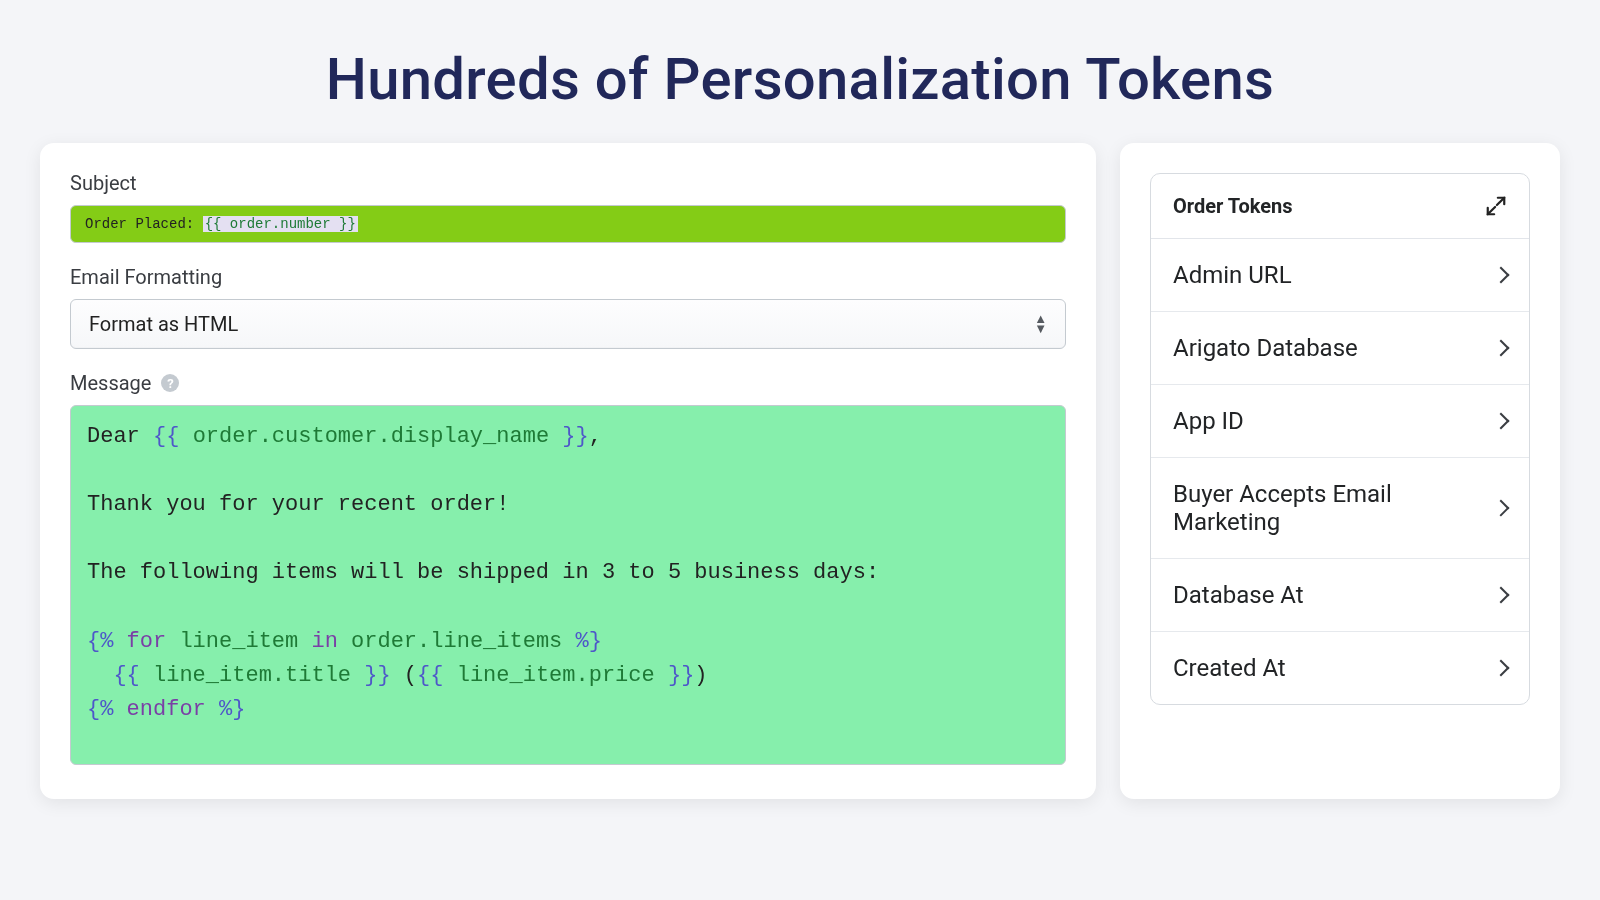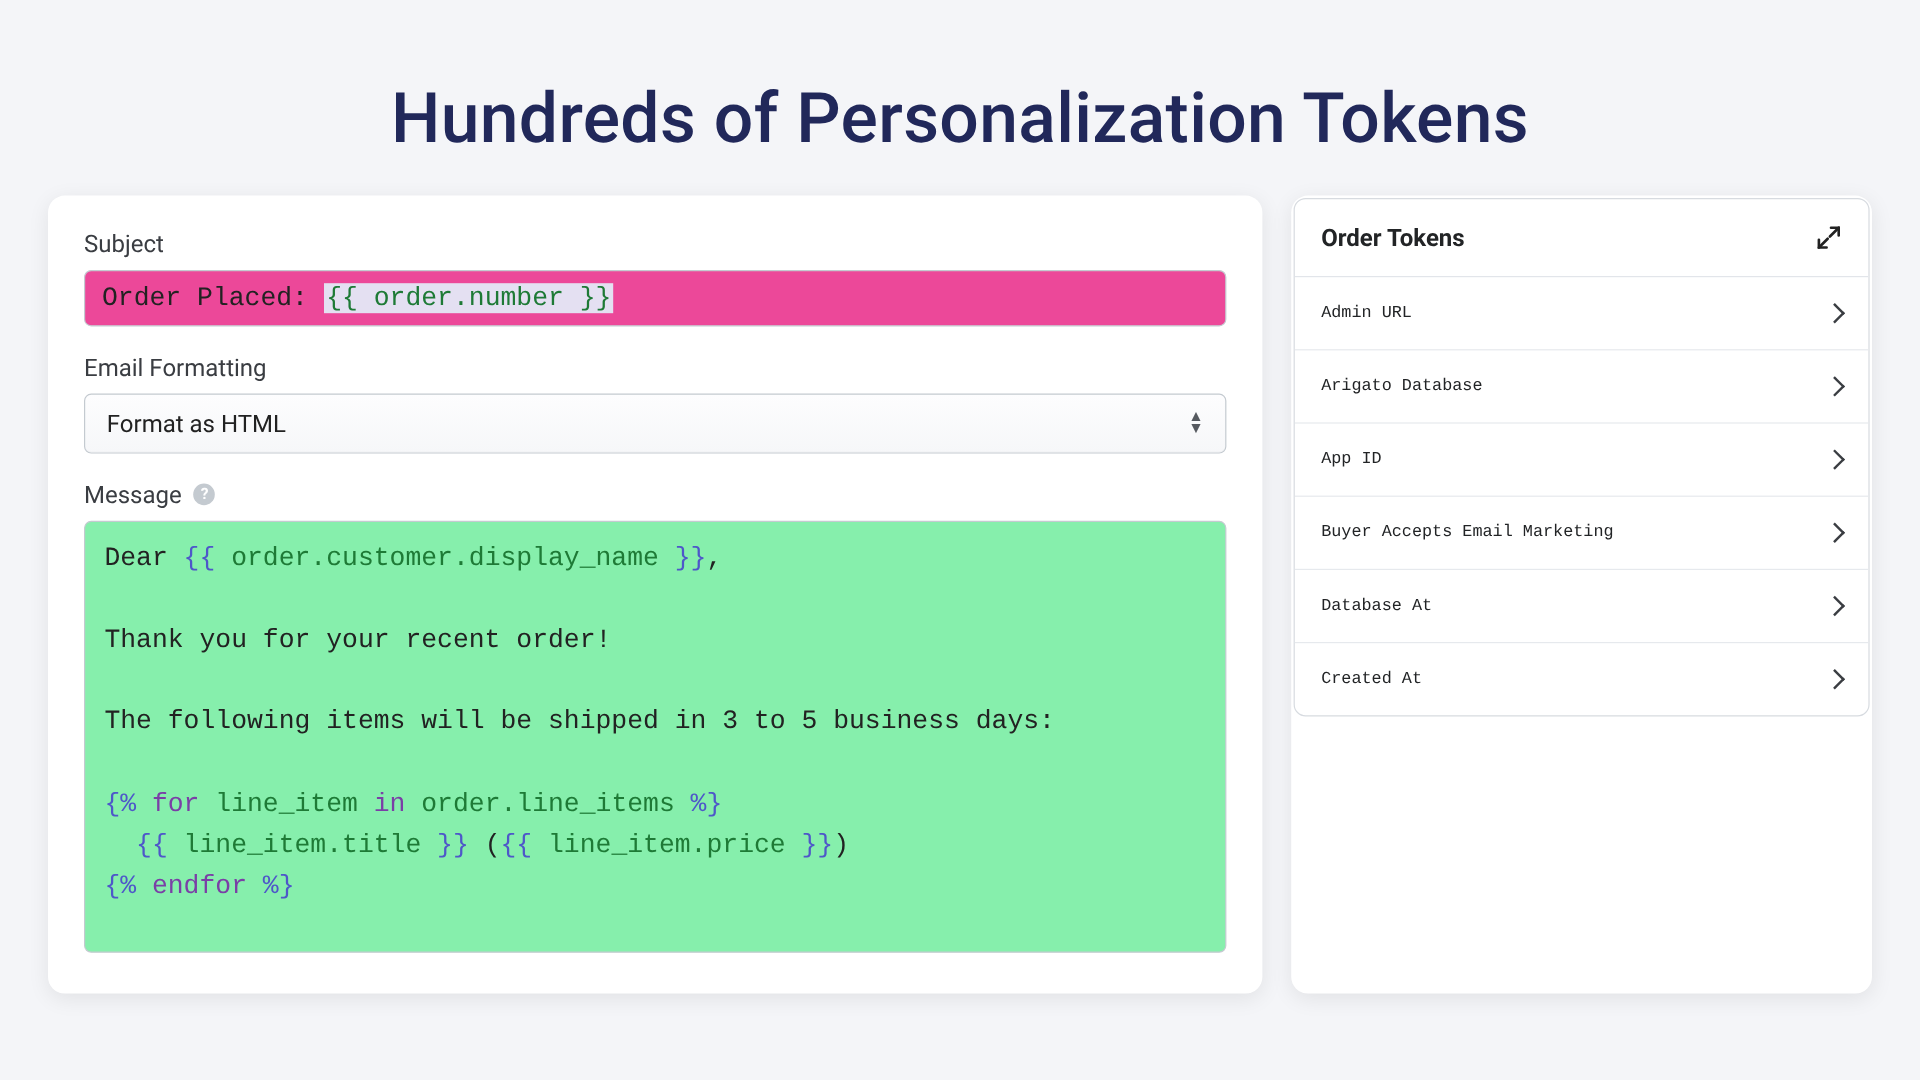--- a/index.html
+++ b/index.html
@@ -11,21 +11,20 @@
     overflow: hidden;
   }
   .heading {
     text-align: center;
     font-size: 58px;
     font-weight: 500;
     color: #21285a;
     padding-top: 45px;
     padding-bottom: 10px;
     letter-spacing: 0.3px;
-    margin-top: 20px;
   }
 
   .panels {
     display: flex;
     gap: 24px;
     padding: 20px 40px 40px 40px;
   }
 
   .card {
     background: #ffffff;
@@ -49,22 +48,22 @@
     align-items: center;
     gap: 10px;
   }
 
   .subject-input {
     width: 100%;
     border: 1px solid #c4cad0;
     border-radius: 6px;
     padding: 10px 14px;
     font-family: "SFMono-Regular", Consolas, "Liberation Mono", Menlo, monospace;
-    font-size: 22px;
-    background: #ec4899;
+    font-size: 14px;
+    background: #84cc16;
     color: #222;
   }
   .subject-input .prefix { color: #222; }
   .subject-input .token-hl {
     background: #e4e0f2;
     color: #1e7a36;
     padding: 0 2px;
   }
 
   .spacer { height: 22px; }
@@ -125,22 +124,22 @@
     color: #fff;
     font-size: 13px;
     font-weight: 700;
     display: inline-flex;
     align-items: center;
     justify-content: center;
   }
 
   
   .side-card {
-    width: 484px;
-    padding: 2px;
+    width: 440px;
+    padding: 30px;
   }
   .token-list {
     border: 1px solid #d7dbe0;
     border-radius: 10px;
     overflow: hidden;
     background: #fff;
   }
   .token-header {
     display: flex;
     align-items: center;
@@ -148,24 +147,23 @@
     padding: 20px 22px;
     font-size: 20px;
     font-weight: 700;
     border-bottom: 1px solid #e2e5ea;
   }
   .token-item {
     display: flex;
     align-items: center;
     justify-content: space-between;
     padding: 22px 22px;
-    font-size: 14px;
+    font-size: 24px;
     border-bottom: 1px solid #e6e9ed;
     cursor: pointer;
-    font-family: Liberation Mono, monospace;
   }
   .token-item:last-child { border-bottom: none; }
   .chev {
     width: 12px; height: 12px;
     border-right: 2.5px solid #3a3d42;
     border-top: 2.5px solid #3a3d42;
     transform: rotate(45deg);
   }
   .expand-icon svg { display: block; }
 </style>

